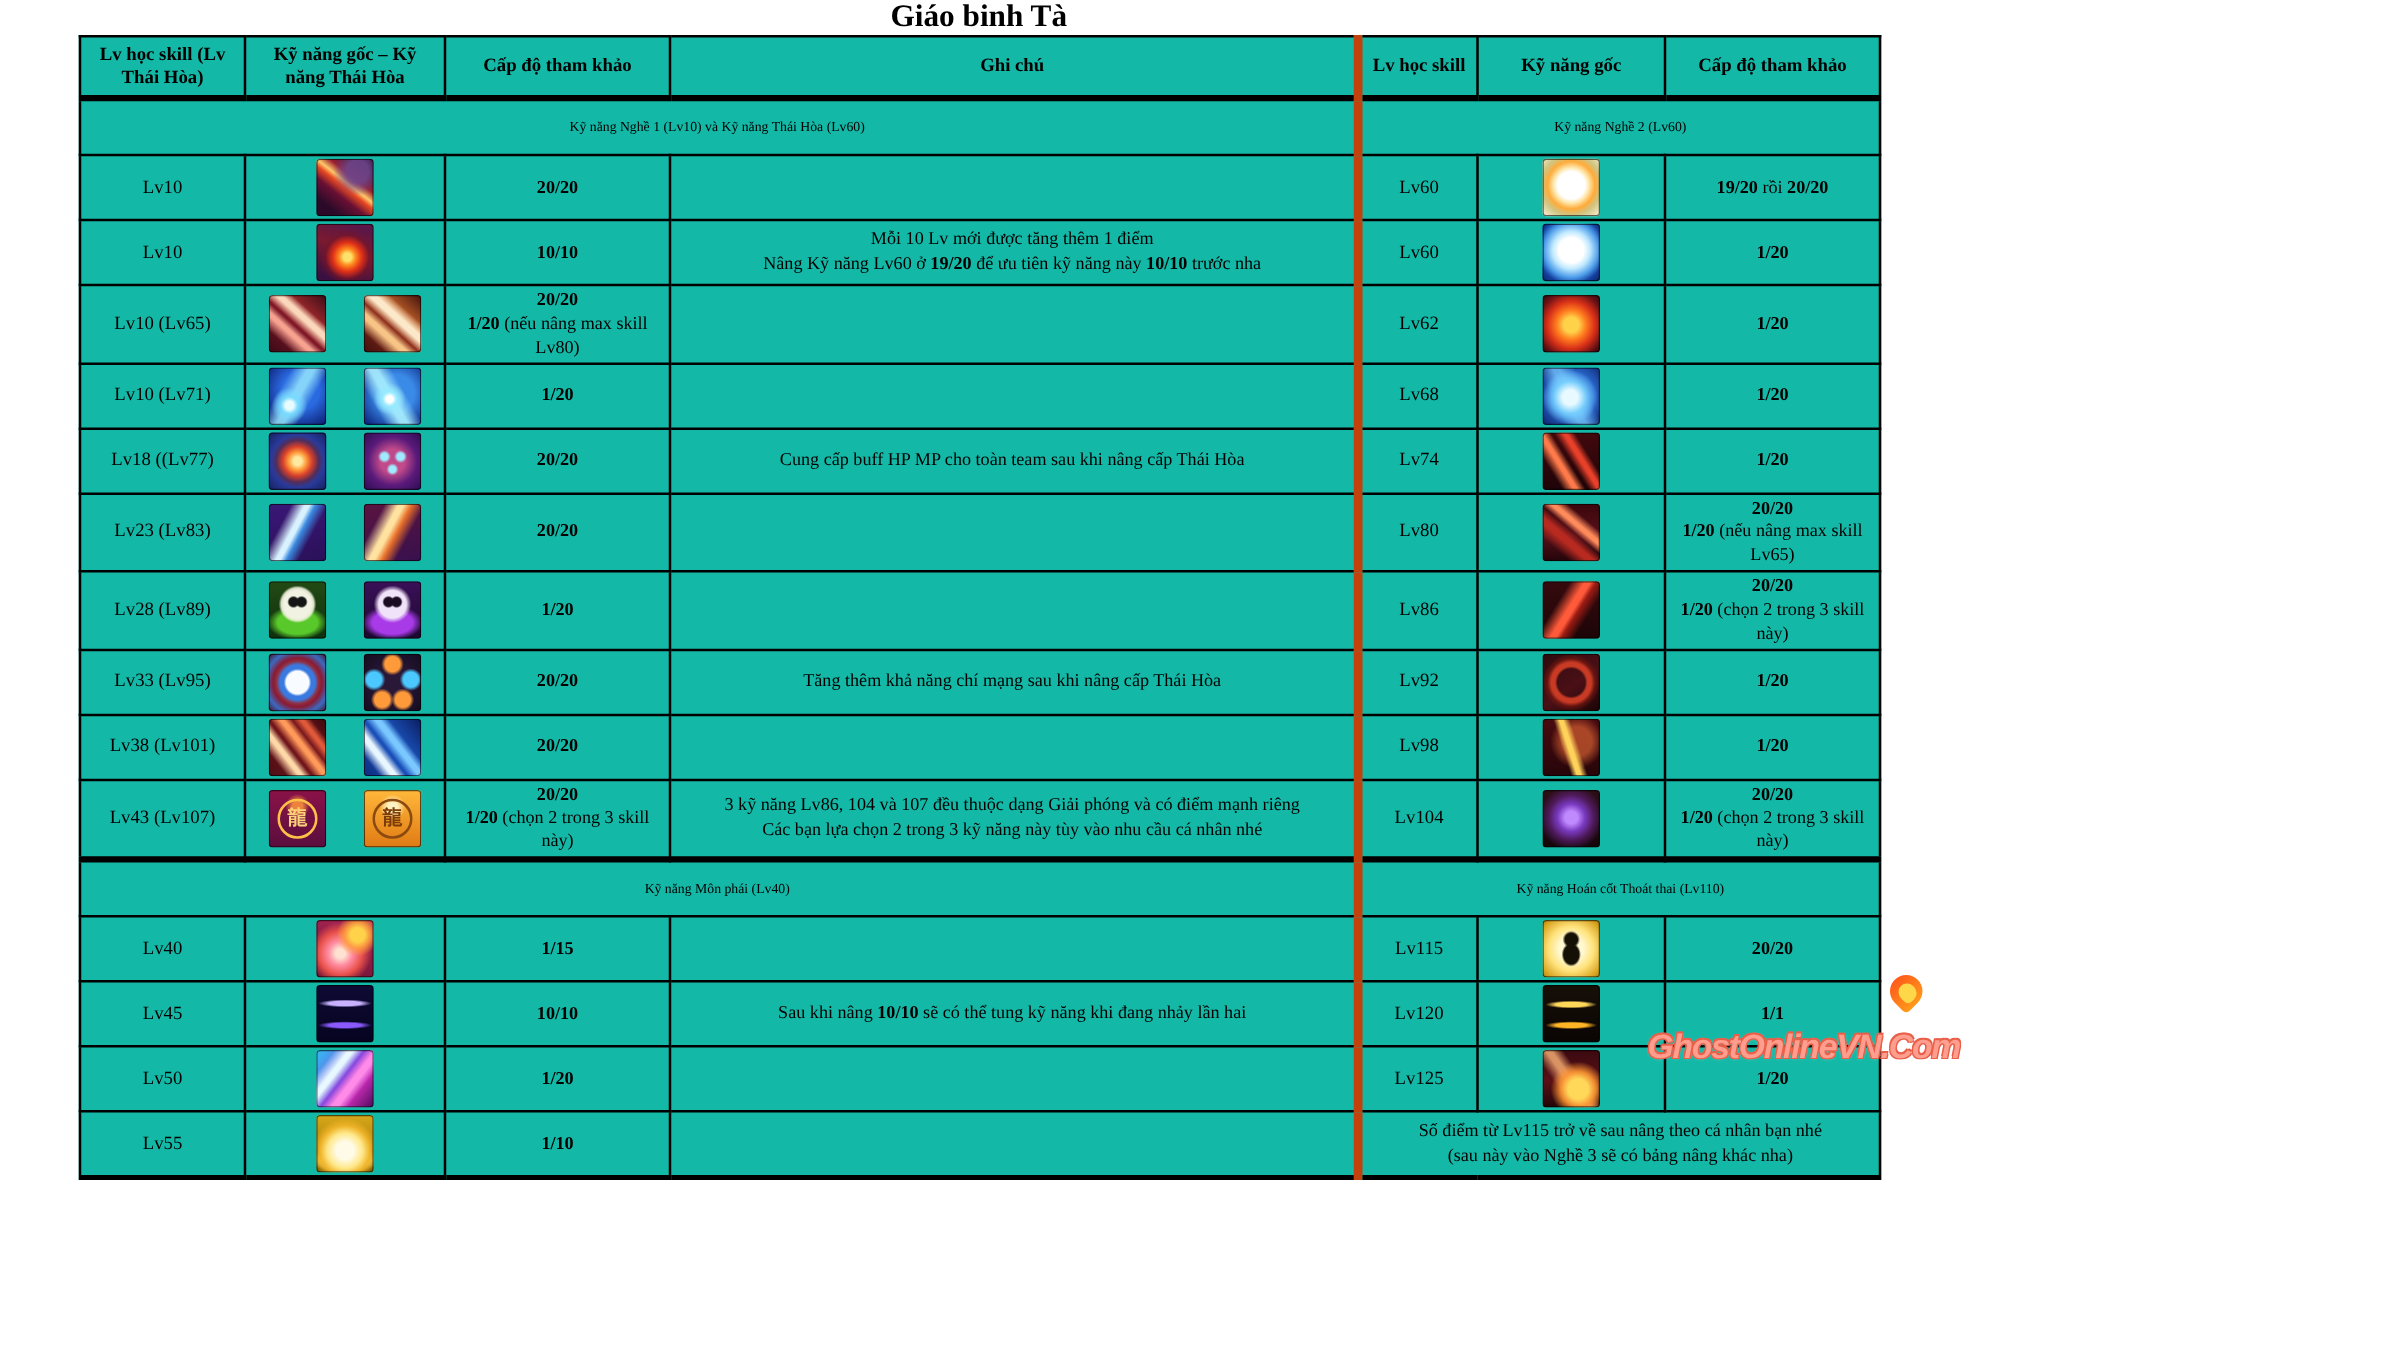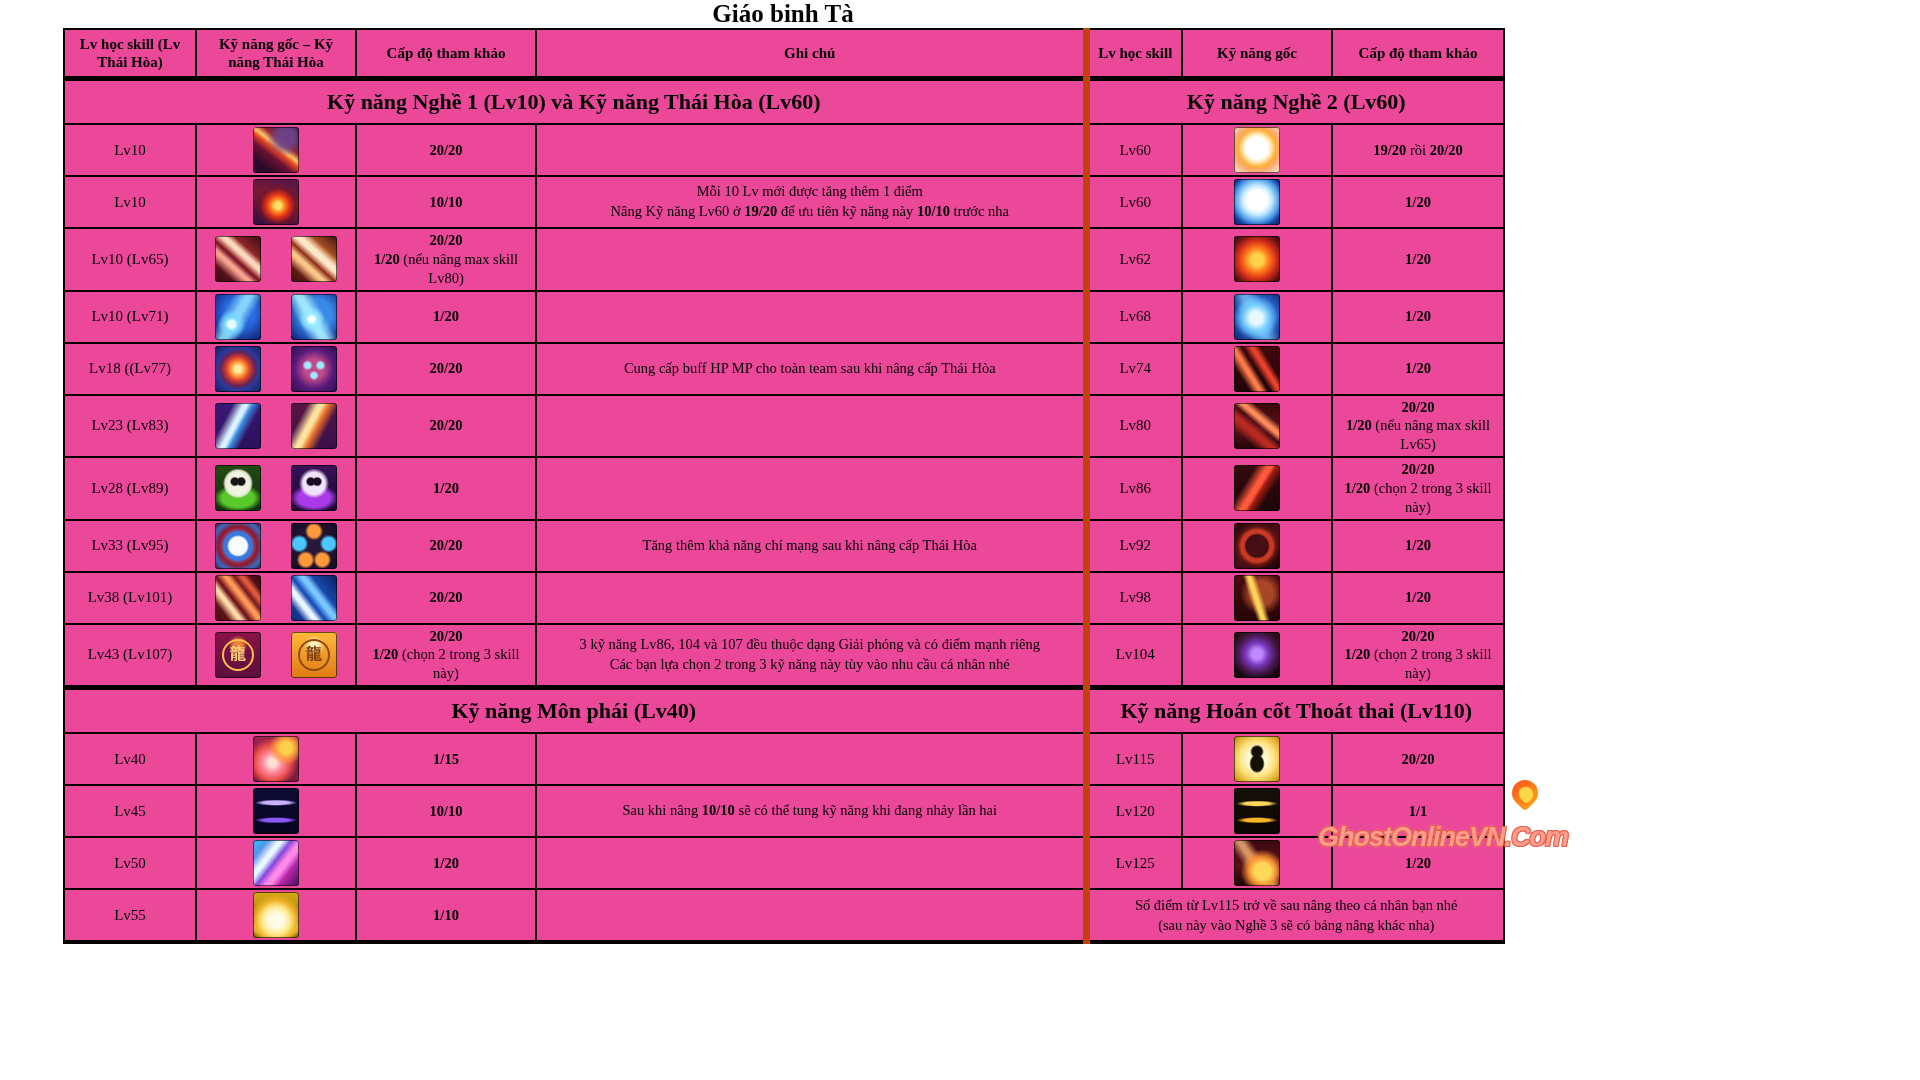--- a/index.html
+++ b/index.html
@@ -3,25 +3,25 @@
 <meta charset="utf-8">
 <style>
   html,body{margin:0;padding:0}
   body{width:1920px;height:1080px;background:#fff;position:relative;
        font-family:"Liberation Serif","DejaVu Serif",serif;color:#000;overflow:hidden}
 
   .page-title{position:absolute;left:63px;top:0;width:1440px;text-align:center;
               font-size:25px;font-weight:bold;line-height:27px}
 
   table.skills{border-collapse:collapse;table-layout:fixed;width:1440px;
-               position:absolute;left:63px;top:28px;background:#ec4899}
+               position:absolute;left:63px;top:28px;background:#14b8a6}
   th,td{border:2px solid #000;text-align:center;vertical-align:middle;padding:2px 5px}
   th.hd{font-size:15px;font-weight:bold;height:42px;line-height:1.2}
   tr.hrow th{border-bottom:5px solid #000}
-  td.section{font-size:22px;font-weight:bold;height:38px}
+  td.section{font-size:11px;font-weight:normal;height:38px}
   tr.sec2 td{border-top:5px solid #000}
   .divL{border-left:7px solid #c2410c}
   td.lv{font-size:15px}
   td.cap{font-size:14.5px;line-height:1.3}
   td.note{font-size:14.5px;line-height:1.35}
   td.footnote{font-size:14.5px;line-height:1.4}
   tr.last td{border-bottom:4px solid #000}
 
   .iwrap{display:flex;justify-content:center;align-items:center;gap:30px}
   .ico{width:46px;height:46px;border-radius:3px;flex:0 0 auto;

